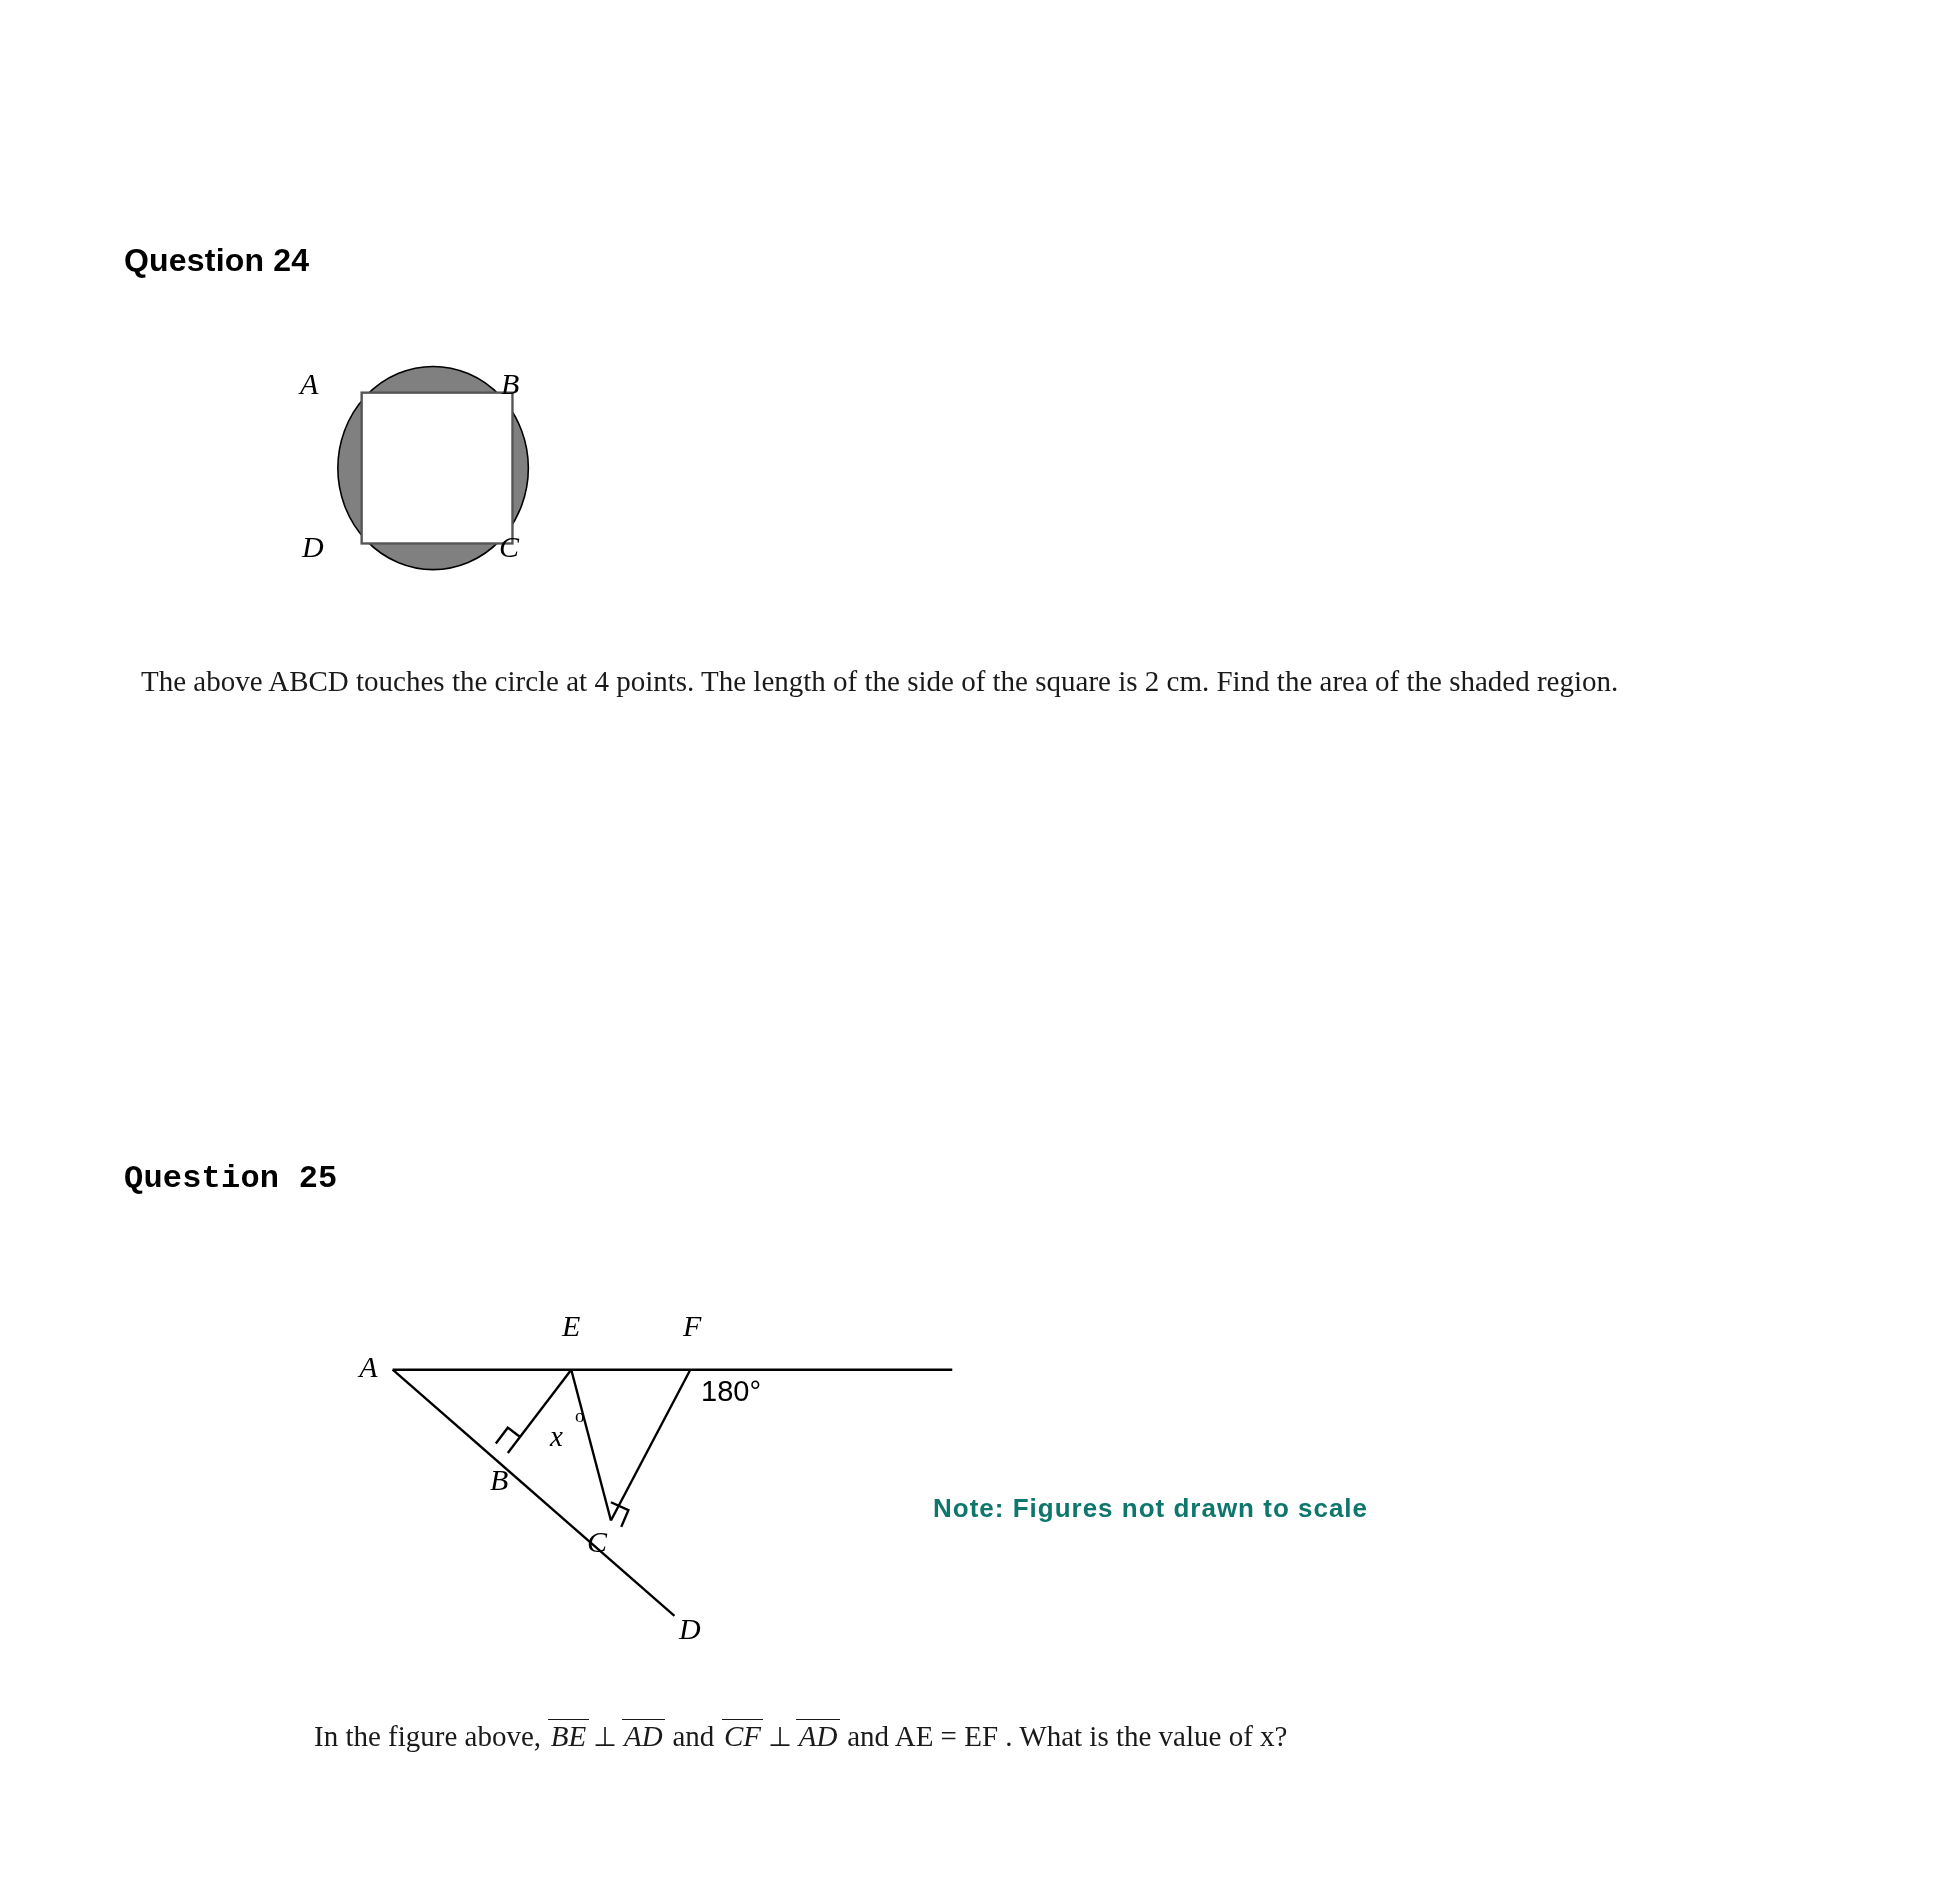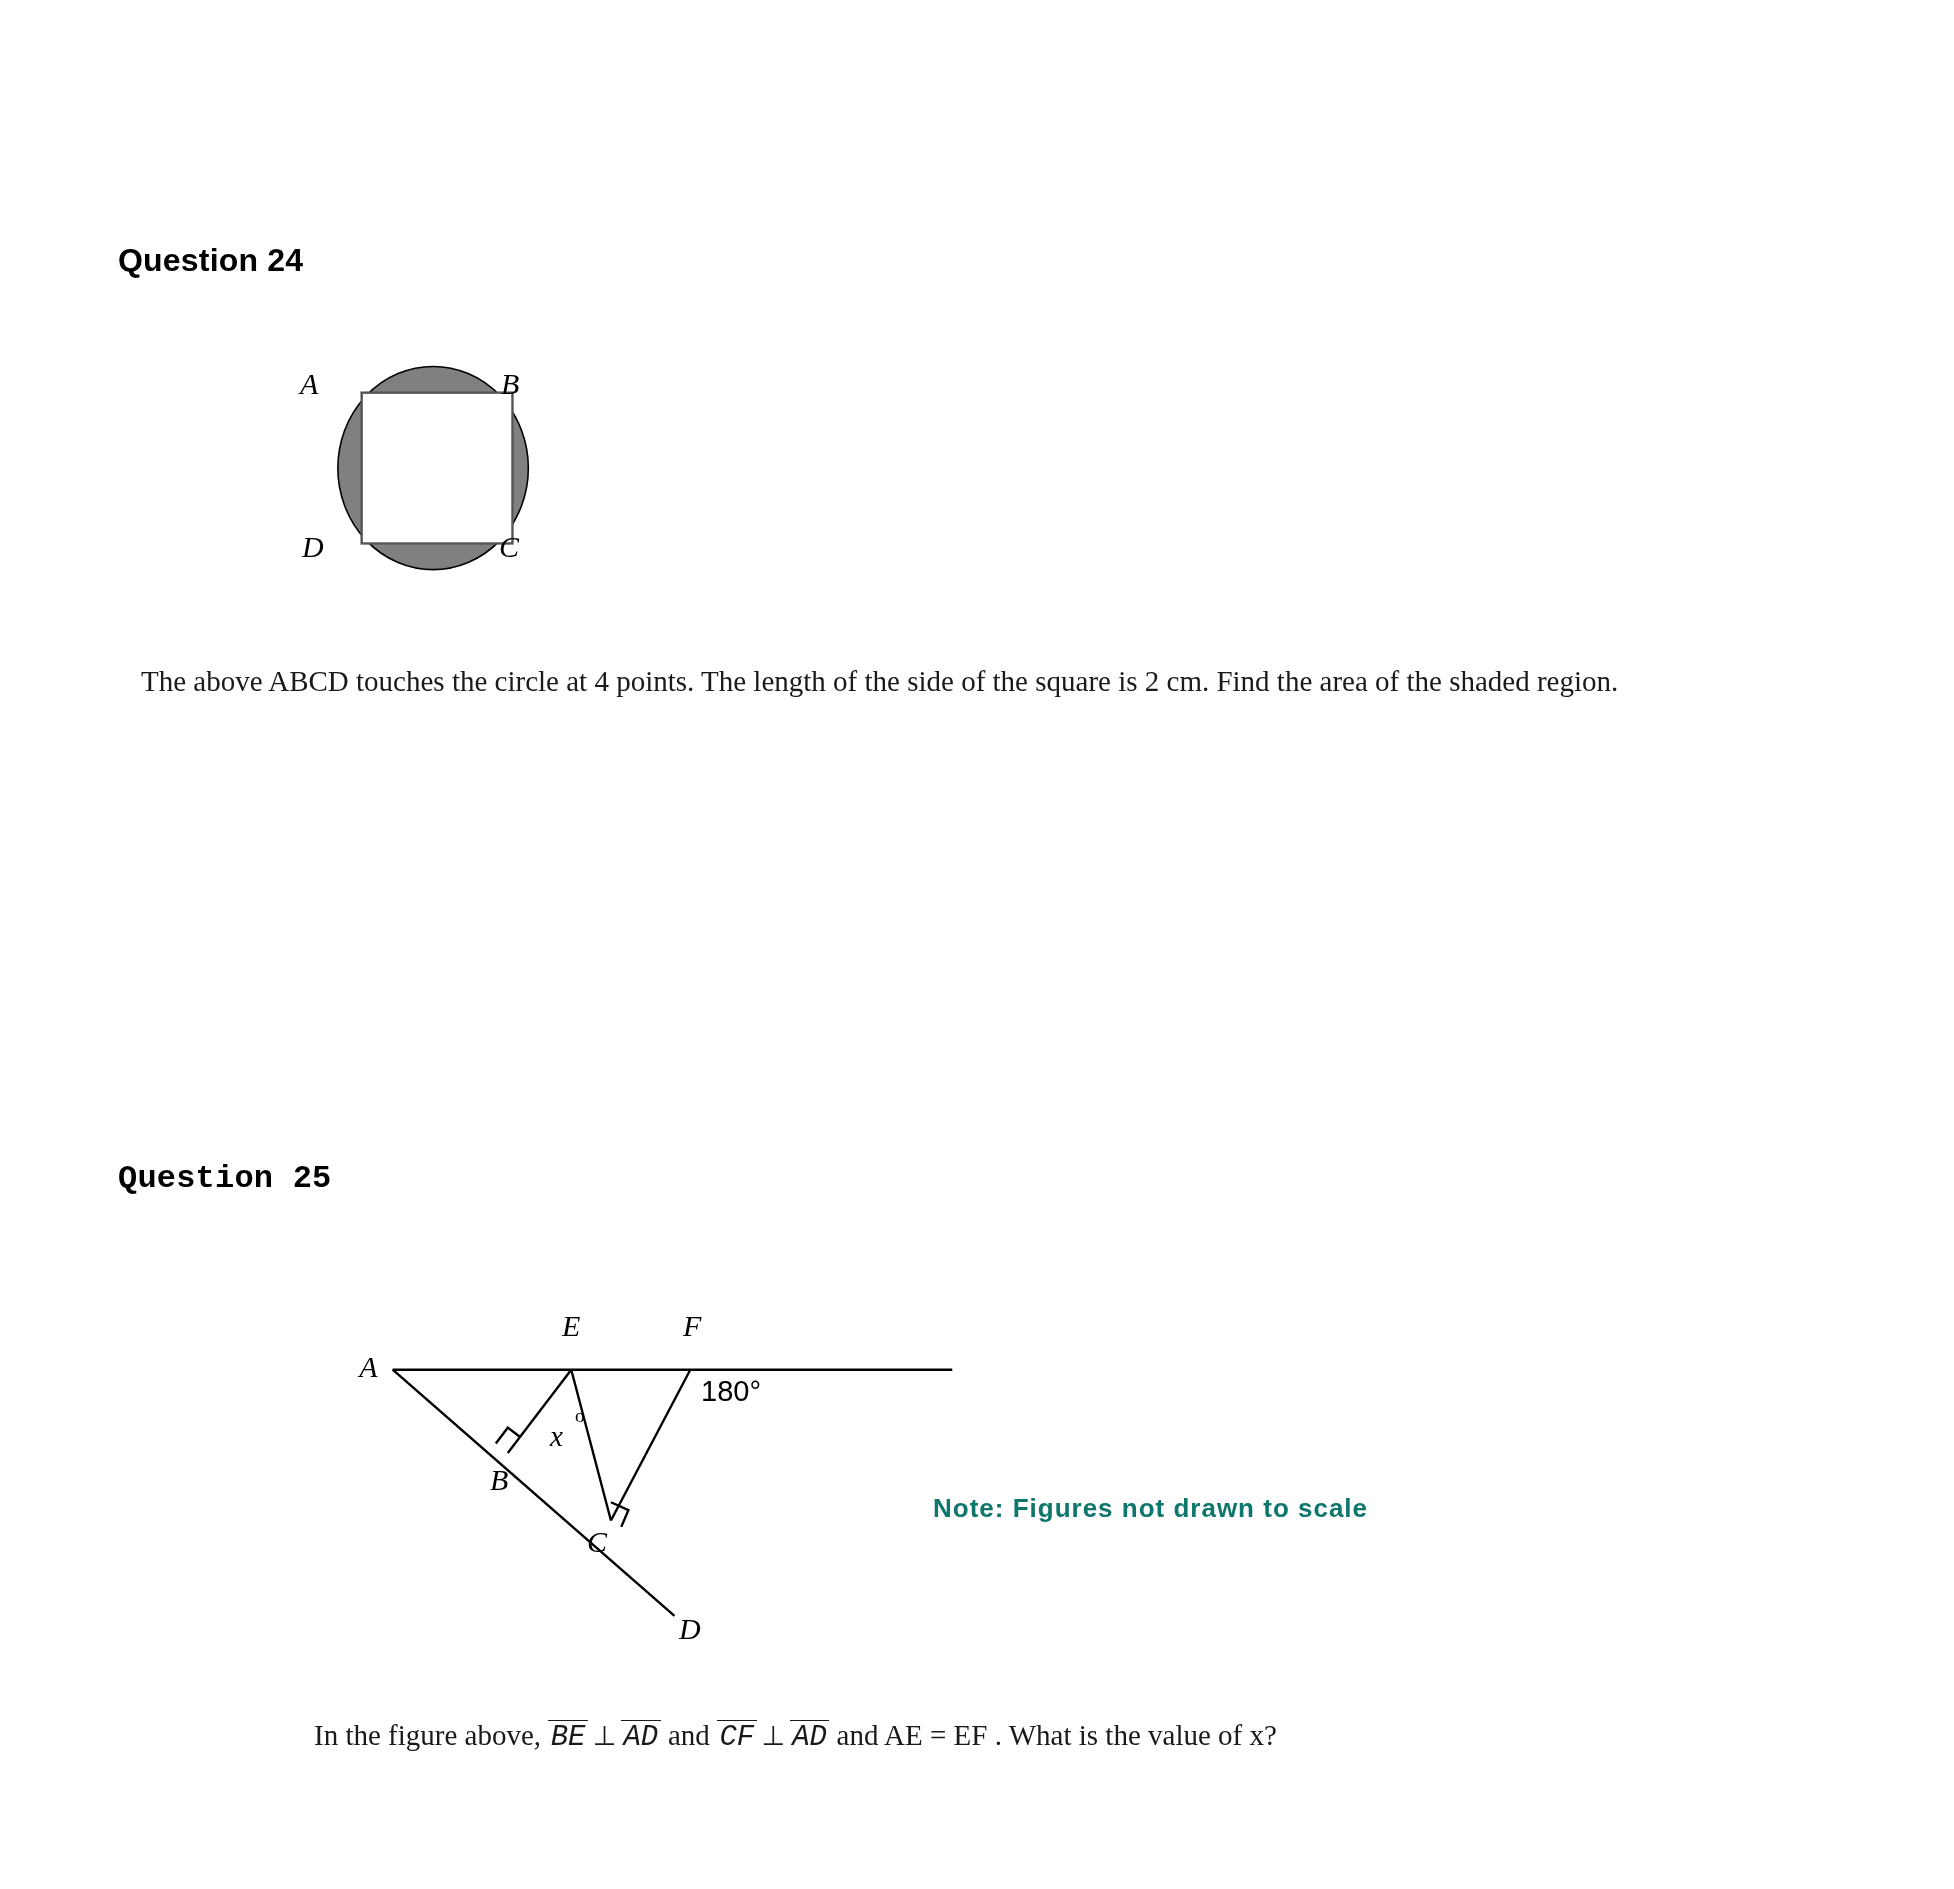--- a/index.html
+++ b/index.html
@@ -15,20 +15,21 @@
     color: #000000;
     overflow: hidden;
   }
   .q-heading {
     position: absolute;
     font-family: "Liberation Sans", sans-serif;
     font-weight: bold;
     font-size: 32px;
     letter-spacing: 0.2px;
     color: #000000;
+    margin-left: 6px;
   }
   #q24-heading { left: 118px; top: 242px; }
   #q25-heading { left: 118px; top: 1160px; font-family: Liberation Mono, monospace; }
 
   .fig { position: absolute; }
   #fig24 { left: 318px; top: 349px; width: 254px; height: 254px; }
   #fig25 { left: 349px; top: 1326px; width: 635px; height: 397px; }
 
   .body-text {
     position: absolute;
@@ -64,21 +65,20 @@
     font-size: 29px;
     color: #1a1a1a;
     white-space: nowrap;
   }
   .overbar {
     font-style: italic;
     border-top: 1.6px solid #1a1a1a;
     padding: 0 2.4px;
     display: inline-block;
     line-height: 1.15;
-    font-family: Liberation Mono, monospace;
   }
   .perp { font-size: 27px; padding: 0 4.8px; }
 </style>
 </head>
 <body>
 
 <div class="q-heading" id="q24-heading">Question 24</div>
 
 <div class="fig" id="fig24">
   <svg width="254" height="254" viewBox="0 0 320 320" xmlns="http://www.w3.org/2000/svg">

